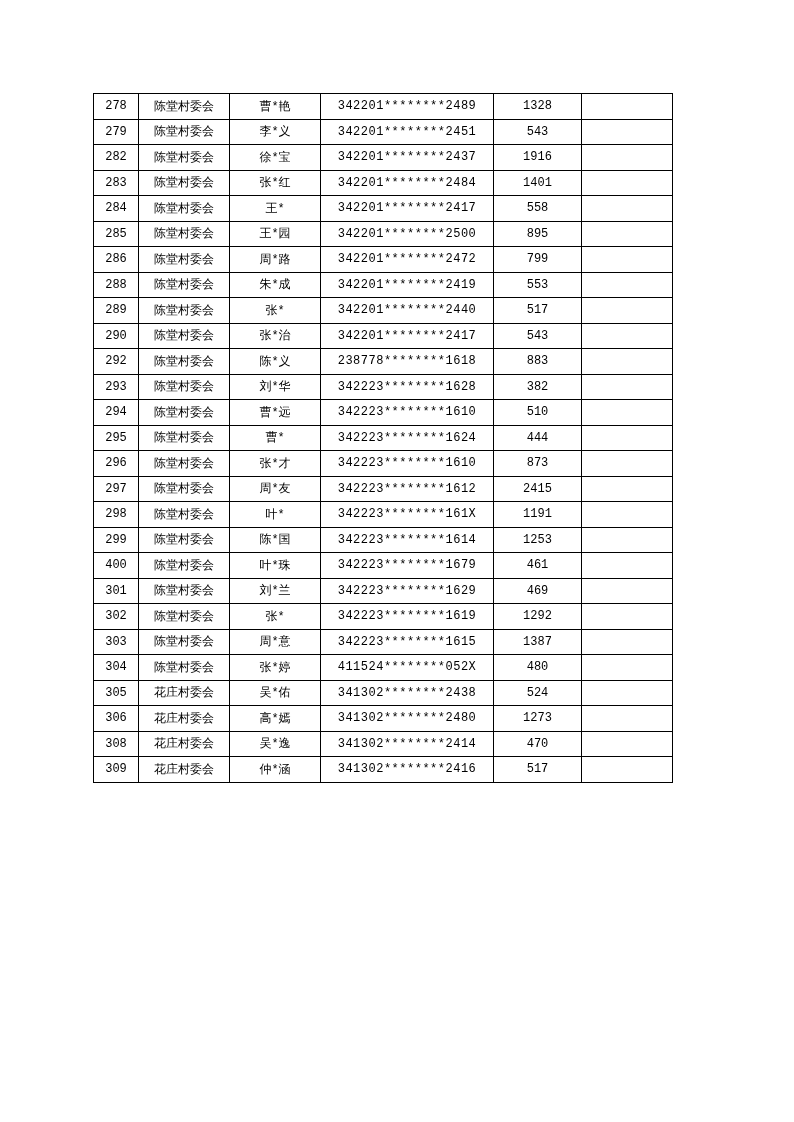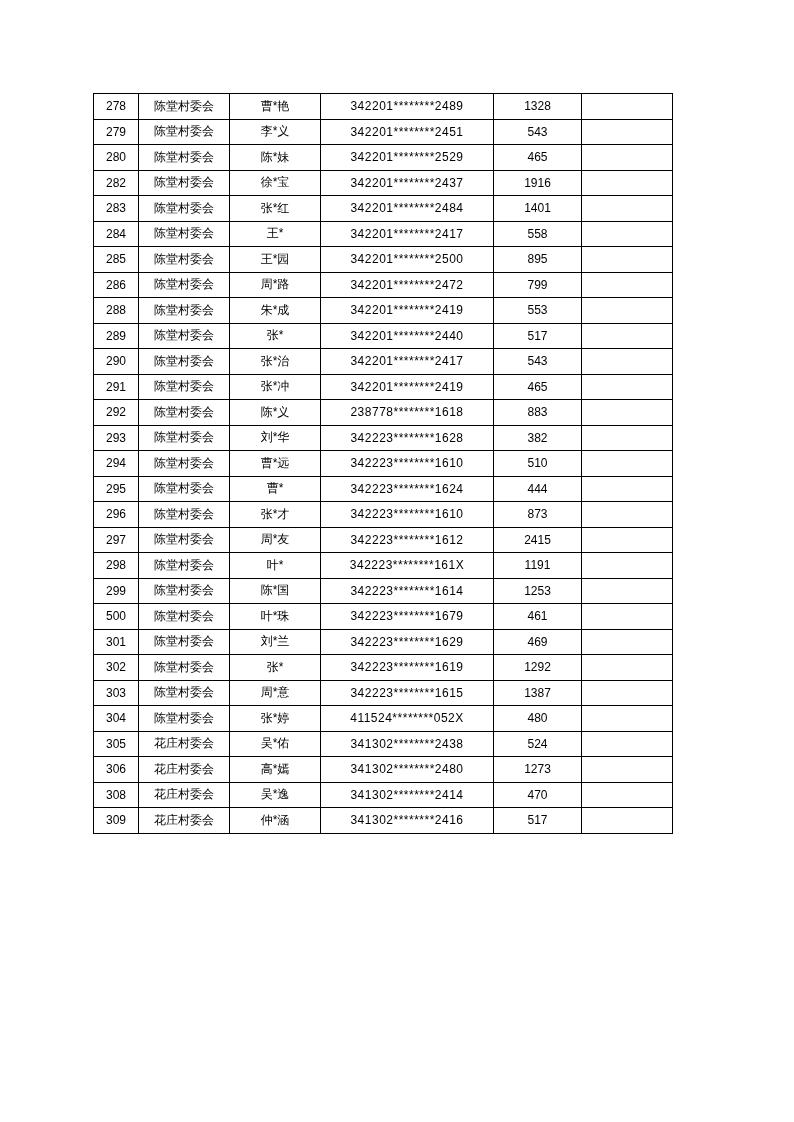--- a/index.html
+++ b/index.html
@@ -5,21 +5,21 @@
   html, body {
     margin: 0;
     padding: 0;
     background: #ffffff;
   }
   .page {
     position: relative;
     width: 794px;
     height: 1122px;
     background: #ffffff;
-    font-family: Liberation Sans, sans-serif;
+    font-family: Liberation Mono, monospace;
     overflow: hidden;
   }
   table.records {
     position: absolute;
     left: 93px;
     top: 93px;
     border-collapse: collapse;
     table-layout: fixed;
   }
   table.records td {
@@ -64,28 +64,20 @@
         </tr>
         <tr>
           <td class="col-seq">279</td>
           <td class="col-village">陈堂村委会</td>
           <td class="col-name">李*义</td>
           <td class="col-id">342201********2451</td>
           <td class="col-amount">543</td>
           <td class="col-blank"></td>
         </tr>
         <tr>
-          <td class="col-seq">280</td>
-          <td class="col-village">陈堂村委会</td>
-          <td class="col-name">陈*妹</td>
-          <td class="col-id">342201********2529</td>
-          <td class="col-amount">465</td>
-          <td class="col-blank"></td>
-        </tr>
-        <tr>
           <td class="col-seq">282</td>
           <td class="col-village">陈堂村委会</td>
           <td class="col-name">徐*宝</td>
           <td class="col-id">342201********2437</td>
           <td class="col-amount">1916</td>
           <td class="col-blank"></td>
         </tr>
         <tr>
           <td class="col-seq">283</td>
           <td class="col-village">陈堂村委会</td>
@@ -136,28 +128,20 @@
         </tr>
         <tr>
           <td class="col-seq">290</td>
           <td class="col-village">陈堂村委会</td>
           <td class="col-name">张*治</td>
           <td class="col-id">342201********2417</td>
           <td class="col-amount">543</td>
           <td class="col-blank"></td>
         </tr>
         <tr>
-          <td class="col-seq">291</td>
-          <td class="col-village">陈堂村委会</td>
-          <td class="col-name">张*冲</td>
-          <td class="col-id">342201********2419</td>
-          <td class="col-amount">465</td>
-          <td class="col-blank"></td>
-        </tr>
-        <tr>
           <td class="col-seq">292</td>
           <td class="col-village">陈堂村委会</td>
           <td class="col-name">陈*义</td>
           <td class="col-id">238778********1618</td>
           <td class="col-amount">883</td>
           <td class="col-blank"></td>
         </tr>
         <tr>
           <td class="col-seq">293</td>
           <td class="col-village">陈堂村委会</td>
@@ -208,21 +192,21 @@
         </tr>
         <tr>
           <td class="col-seq">299</td>
           <td class="col-village">陈堂村委会</td>
           <td class="col-name">陈*国</td>
           <td class="col-id">342223********1614</td>
           <td class="col-amount">1253</td>
           <td class="col-blank"></td>
         </tr>
         <tr>
-          <td class="col-seq">500</td>
+          <td class="col-seq">400</td>
           <td class="col-village">陈堂村委会</td>
           <td class="col-name">叶*珠</td>
           <td class="col-id">342223********1679</td>
           <td class="col-amount">461</td>
           <td class="col-blank"></td>
         </tr>
         <tr>
           <td class="col-seq">301</td>
           <td class="col-village">陈堂村委会</td>
           <td class="col-name">刘*兰</td>

